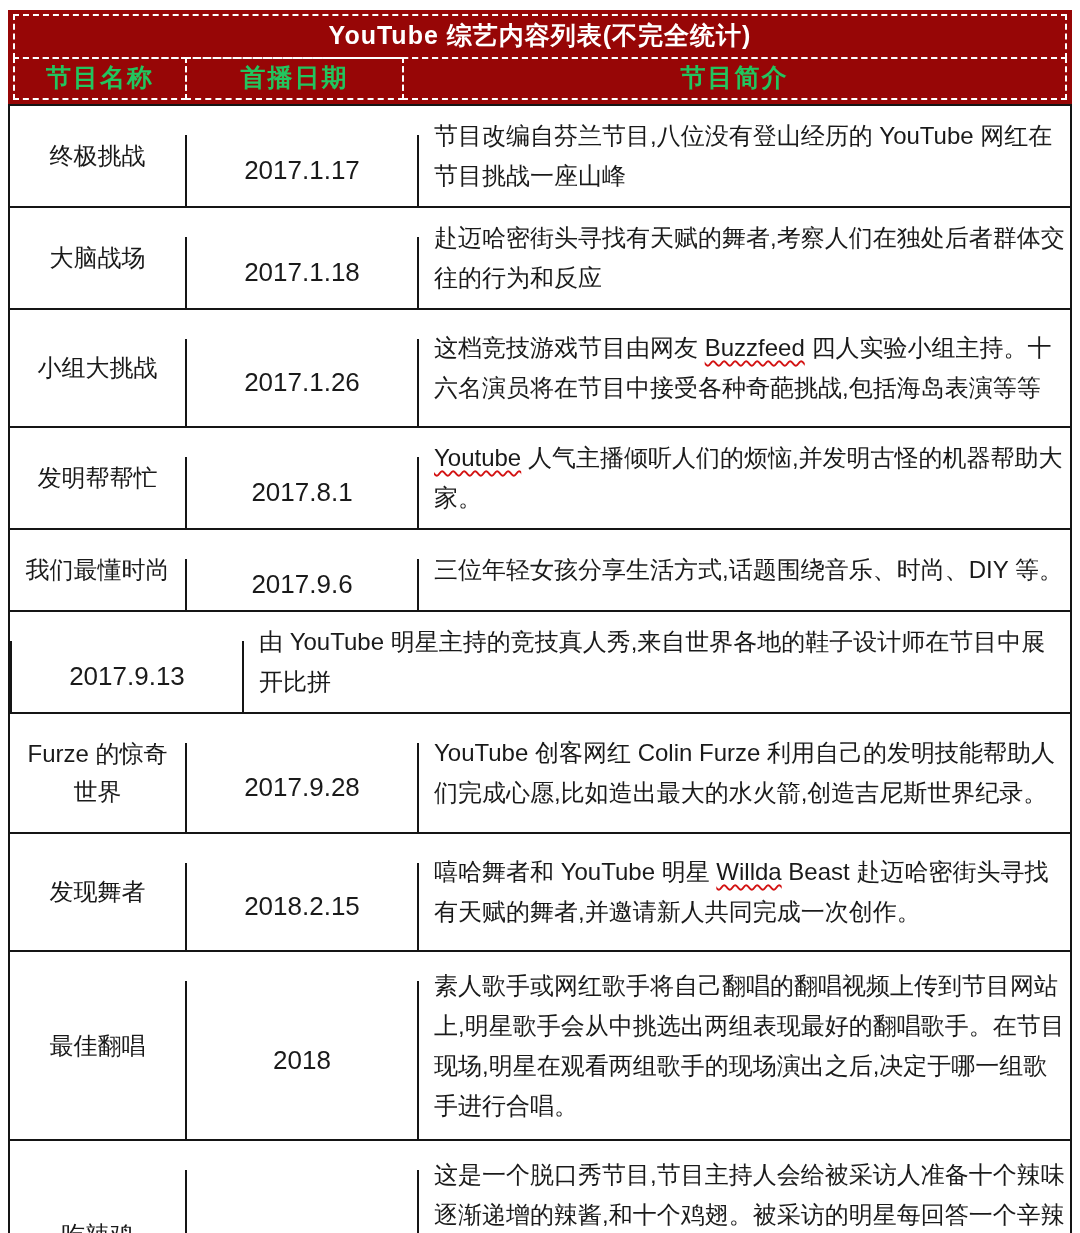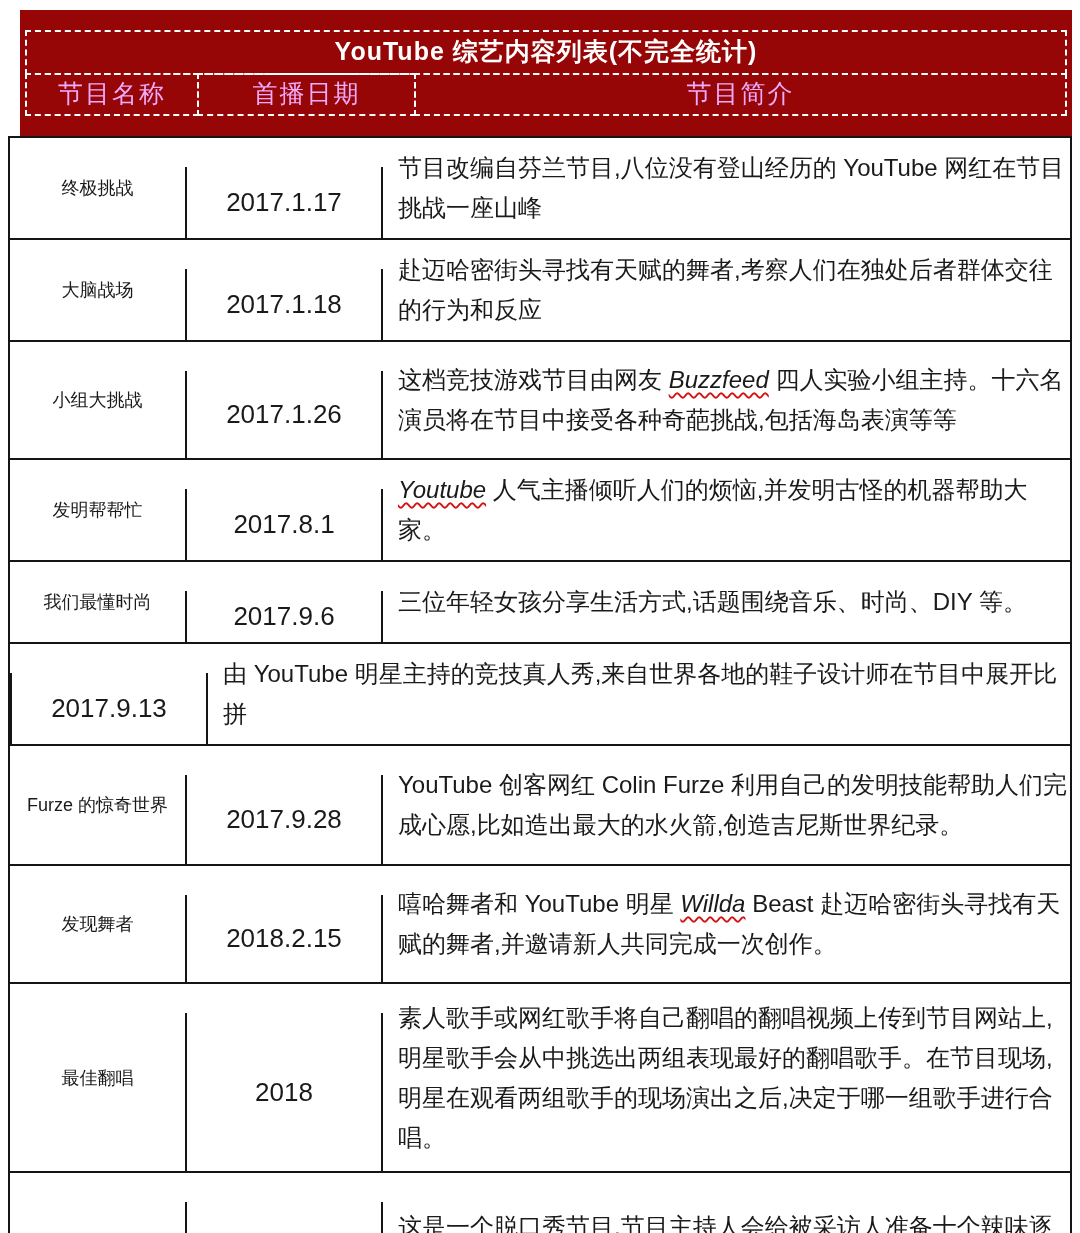--- a/index.html
+++ b/index.html
@@ -5,64 +5,63 @@
   * { margin: 0; padding: 0; box-sizing: border-box; }
   html, body { background: #ffffff; }
   body {
     width: 1080px;
     font-family: "Liberation Sans", "DejaVu Sans", sans-serif;
     color: #1a1a1a;
   }
   .page { width: 1064px; margin: 10px 0 0 8px; }
 
   
-  .rhead { background: #970606; padding: 20px 5px; margin-left: 12px; }
+  .rhead { background: #970606; padding: 4px 5px; }
   .title-cell {
     border: 2px dashed #ffffff;
     color: #ffffff; font-weight: 700; font-size: 25px;
     text-align: center; padding: 3px 0 5px;
     letter-spacing: 1px;
   }
   .hrow { display: flex; margin-top: -2px; }
   .hcell {
     border: 2px dashed #ffffff;
-    color: #f0abfc; font-weight: 400; font-size: 25px;
+    color: #22c55e; font-weight: 700; font-size: 25px;
     text-align: center; padding: 2px 0 4px;
     letter-spacing: 2px;
   }
   .hcell + .hcell { margin-left: -2px; }
   .hc1 { width: 174px; }
   .hc2 { width: 219px; }
   .hc3 { flex: 1; }
 
   
   .tbody { border: 2px solid #151515; }
   .brow { display: flex; border-bottom: 2px solid #151515; background: #ffffff; }
   .brow:last-child { border-bottom: none; }
   .bcell { display: flex; align-items: center; }
   .c1 {
     width: 175px; justify-content: center; text-align: center;
-    font-size: 18px; line-height: 38px; padding: 6px 10px;
+    font-size: 24px; line-height: 38px; padding: 6px 10px;
   }
   .c2 {
-    width: 198px; justify-content: center; text-align: center;
+    width: 234px; justify-content: center; text-align: center;
     font-size: 26px; padding: 10px 8px;
     border-left: 2px solid #151515; border-right: 2px solid #151515; margin-top: 29px;
   }
   .c3 {
     flex: 1; justify-content: flex-start; text-align: left;
     font-size: 24px; line-height: 40px; padding: 10px 2px 10px 15px;
   }
   .sq {
     text-decoration: underline;
     text-decoration-style: wavy;
     text-decoration-color: #d31212;
     text-decoration-thickness: 2px;
     text-underline-offset: 4px;
-    font-style: italic;
   }
 </style>
 </head>
 <body>
 
 <div class="page">
 
   <div class="rhead">
     <div class="title-cell">YouTube 综艺内容列表(不完全统计)</div>
     <div class="hrow">

